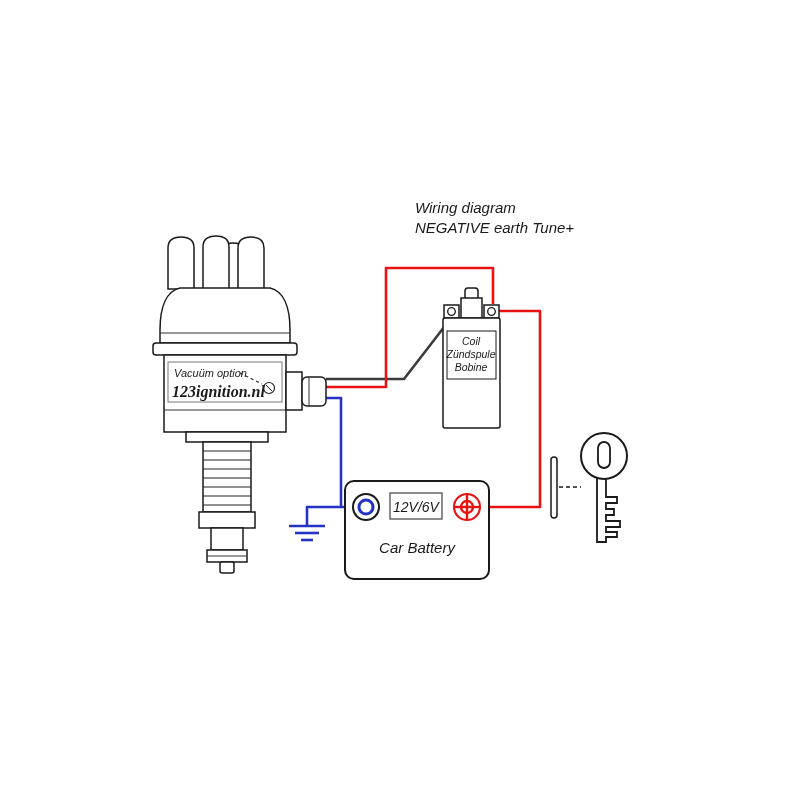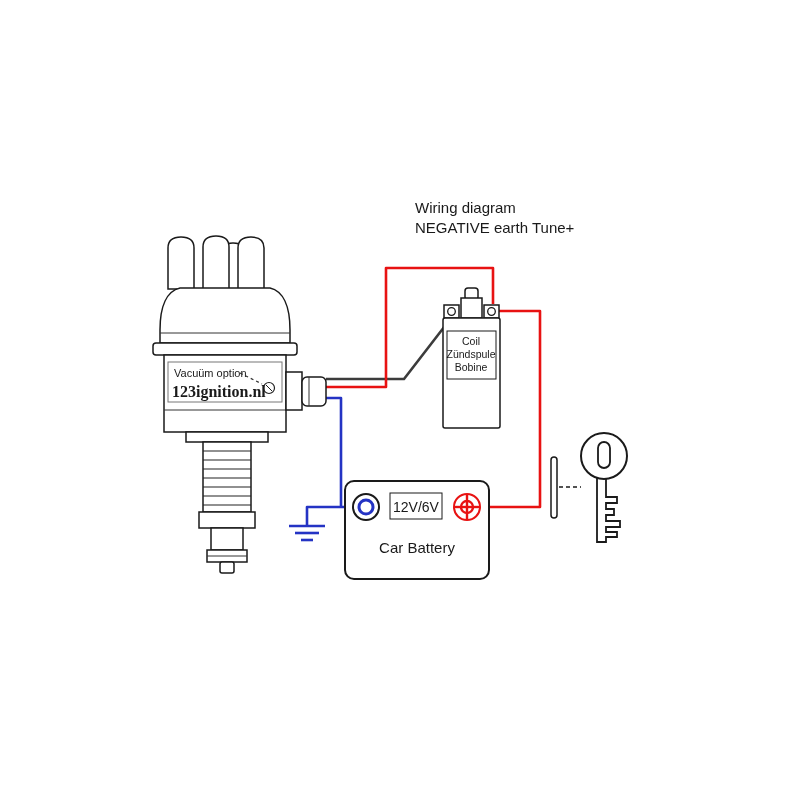--- a/index.html
+++ b/index.html
@@ -1,17 +1,17 @@
 <!DOCTYPE html>
 <html><head>
 <meta charset="utf-8">
 <style>
   html,body{margin:0;padding:0;background:#ffffff;}
   .stage{position:relative;width:800px;height:800px;background:#ffffff;overflow:hidden;
-         font-family:"Liberation Sans", sans-serif;}
+         font-family:"Liberation Sans", sans-serif;font-style:italic;}
   svg{position:absolute;left:0;top:0;}
   text{fill:#1a1a1a;}
   .t-title{font-size:15px;}
   .t-small{font-size:11px;}
   .t-coil{font-size:10.5px;}
   .t-batt{font-size:14px;}
   .t-battname{font-size:15px;}
   .t-brand{font-family:"Liberation Serif", serif;font-weight:bold;font-size:16px;}
   .outline{fill:#ffffff;stroke:#1a1a1a;stroke-width:1.5;}
   .thin{stroke:#333333;stroke-width:1;fill:none;}

